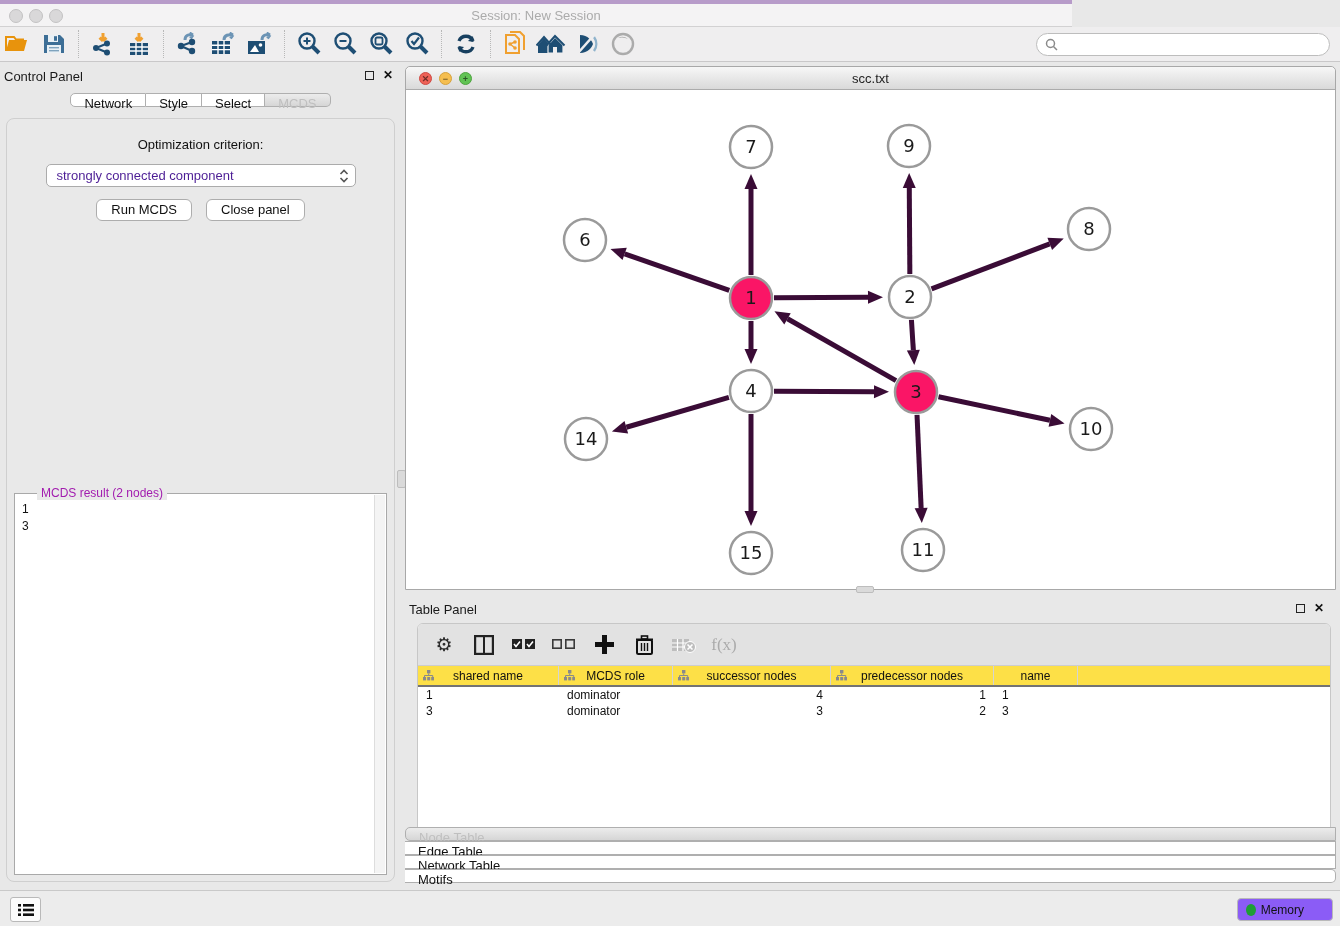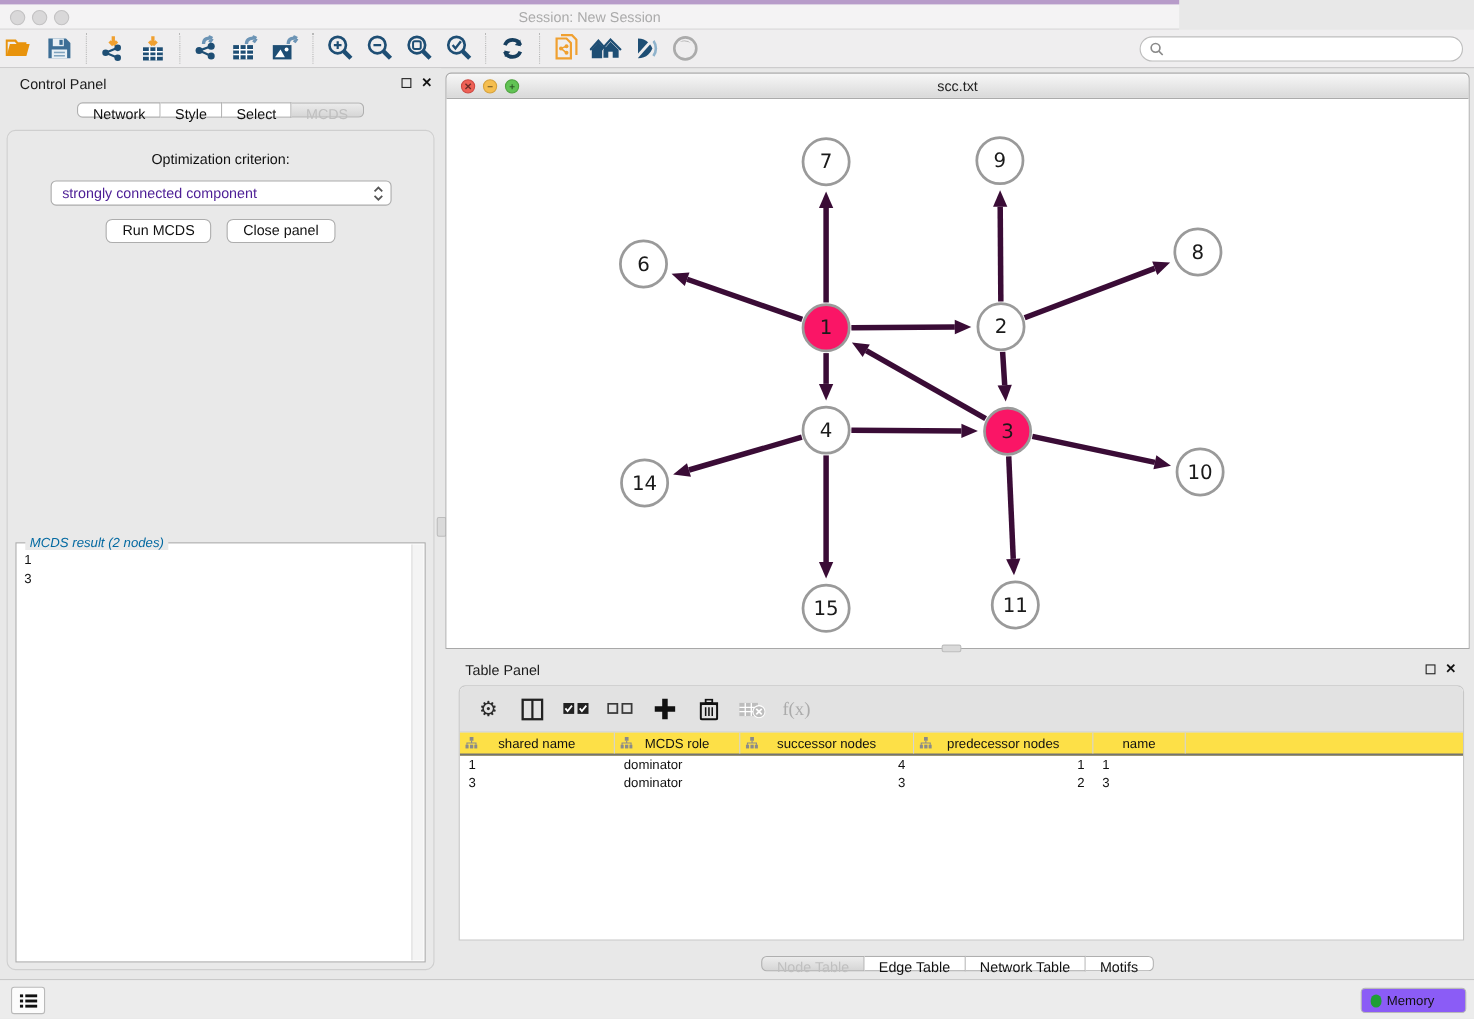--- a/index.html
+++ b/index.html
@@ -19,21 +19,21 @@
     background:#EFEEEF; border-bottom:1px solid #C9C8C9; display:flex; align-items:center; }
   .tbtn { width:36px; height:30px; display:flex; align-items:center; justify-content:center; cursor:default; }
   .sep { width:1px; height:28px; border-left:1px dotted #B8B8B8; margin:0 6px; }
   .search-box { position:absolute; right:10px; top:6px; width:294px; height:23px;
     background:#FFF; border:1px solid #BDBDBD; border-radius:12px;
     display:flex; align-items:center; padding-left:8px; }
   .search-box input { border:none; outline:none; flex:1; font-size:12px; background:transparent; margin-left:5px; }
 
   
   .panel-head { position:absolute; left:0; right:0; top:0; height:28px; }
-  .panel-title { position:absolute; left:18px; top:7px; font-size:13px; color:#1A1A1A; }
+  .panel-title { position:absolute; left:4px; top:7px; font-size:13px; color:#1A1A1A; }
   .wbtns { position:absolute; right:8px; top:8px; display:flex; gap:9px; align-items:center; }
   .float-btn { width:9px; height:9px; border:1.6px solid #222; display:inline-block; }
   .close-btn { font-size:12px; font-weight:bold; color:#111; line-height:10px; }
 
   
   .cpanel { position:absolute; left:0; top:62px; width:401px; height:828px; background:#E8E8E8; }
   .tabs-row { position:absolute; left:0; right:0; top:31px; display:flex; justify-content:center; }
   .tab { height:14px; padding:0 13px; font-size:13px; line-height:20px; background:#FFF;
     border:1px solid #AFAFAF; border-left:none; color:#111; }
   .tab:first-child { border-left:1px solid #AFAFAF; border-radius:5px 0 0 5px; }
@@ -44,22 +44,22 @@
   .opt-label { text-align:center; margin-top:18px; font-size:13px; color:#111; }
   .dropdown { margin:12px auto 0 auto; width:310px; height:23px; background:#FFF;
     border:1px solid #ABABAB; border-radius:5px; display:flex; align-items:center;
     padding:0 6px 0 10px; font-size:13px; color:#4c1d95; }
   .dropdown .dd-label { flex:1; }
   .btn-row { display:flex; justify-content:center; gap:14px; margin-top:12px; }
   .btn { height:22px; padding:0 14px; background:#FFF; border:1px solid #ADADAD;
     border-radius:6px; font-size:13px; color:#111; line-height:20px; }
   .groupbox { position:absolute; left:7px; right:7px; top:374px; bottom:6px;
     border:1px solid #A9A9A9; background:#FFF; }
-  .legend { position:absolute; left:8px; top:-8px; background:#E9E9E9; padding:0 4px;
-    font-size:12px; color:#0369a1;font-style:italic; }
+  .legend { position:absolute; left:22px; top:-8px; background:#E9E9E9; padding:0 4px;
+    font-size:12px; color:#a21caf; }
   .result-area { position:absolute; left:1px; right:13px; top:3px; bottom:1px;
     font-size:12px; color:#111; padding:4px 6px; white-space:pre-line; line-height:17px; }
   .vscroll { position:absolute; right:1px; top:1px; bottom:1px; width:11px;
     background:#F4F4F4; border-left:1px solid #DDD; }
 
   
   .netwin { position:absolute; left:405px; top:66px; width:931px; height:524px;
     border:1px solid #A8A8A8; border-radius:5px 5px 0 0; background:#FFF; }
   .net-titlebar { position:relative; height:23px; background:linear-gradient(#F7F7F7,#D9D9D9);
     border-bottom:1px solid #ABABAB; border-radius:5px 5px 0 0; }
@@ -80,21 +80,21 @@
     display:flex; align-items:center; padding-left:8px; gap:4px; }
   .tp-ibtn { width:36px; height:34px; display:flex; align-items:center; justify-content:center; }
   .gear { font-size:19px; color:#2B2B2B; }
   .fx { font-family:"Liberation Serif", serif; font-size:17px; color:#ABABAB; }
   .thead { display:flex; height:21px; background:#fde047; border-bottom:2px solid #737373; }
   .th { position:relative; border-right:1px solid #D4D4D4; font-size:12px; color:#111;
     display:flex; align-items:center; justify-content:center; }
   .th .colicon { position:absolute; left:5px; top:4px; }
   .trow { display:flex; height:16px; font-size:12px; color:#111; }
   .td { padding:0 8px; line-height:16px; white-space:nowrap; overflow:hidden; }
-  .bottom-tabs { position:absolute; left:0; right:0; bottom:7px; display:flex; justify-content:center; }
+  .bottom-tabs { position:absolute; left:0; right:0; bottom:7px; display:flex; justify-content:center;flex-direction:column; }
 
   
   .statusbar { position:absolute; left:0; top:890px; width:1340px; height:36px;
     background:#ECECEC; border-top:1px solid #C9C9C9; }
   .list-btn { position:absolute; left:10px; top:6px; width:31px; height:25px; background:#FCFCFC;
     border:1px solid #B9B9B9; border-radius:3px; display:flex; align-items:center; justify-content:center; }
   .memory-btn { position:absolute; right:7px; top:7px; height:23px; padding:0 28px 0 8px;
     background:#8b5cf6; border:1px solid #B9B9B9; border-radius:4px;
     display:flex; align-items:center; gap:5px; font-size:12px; color:#111; }
   .mem-dot { width:10px; height:12px; border-radius:50%; background:#1E9E35; }

